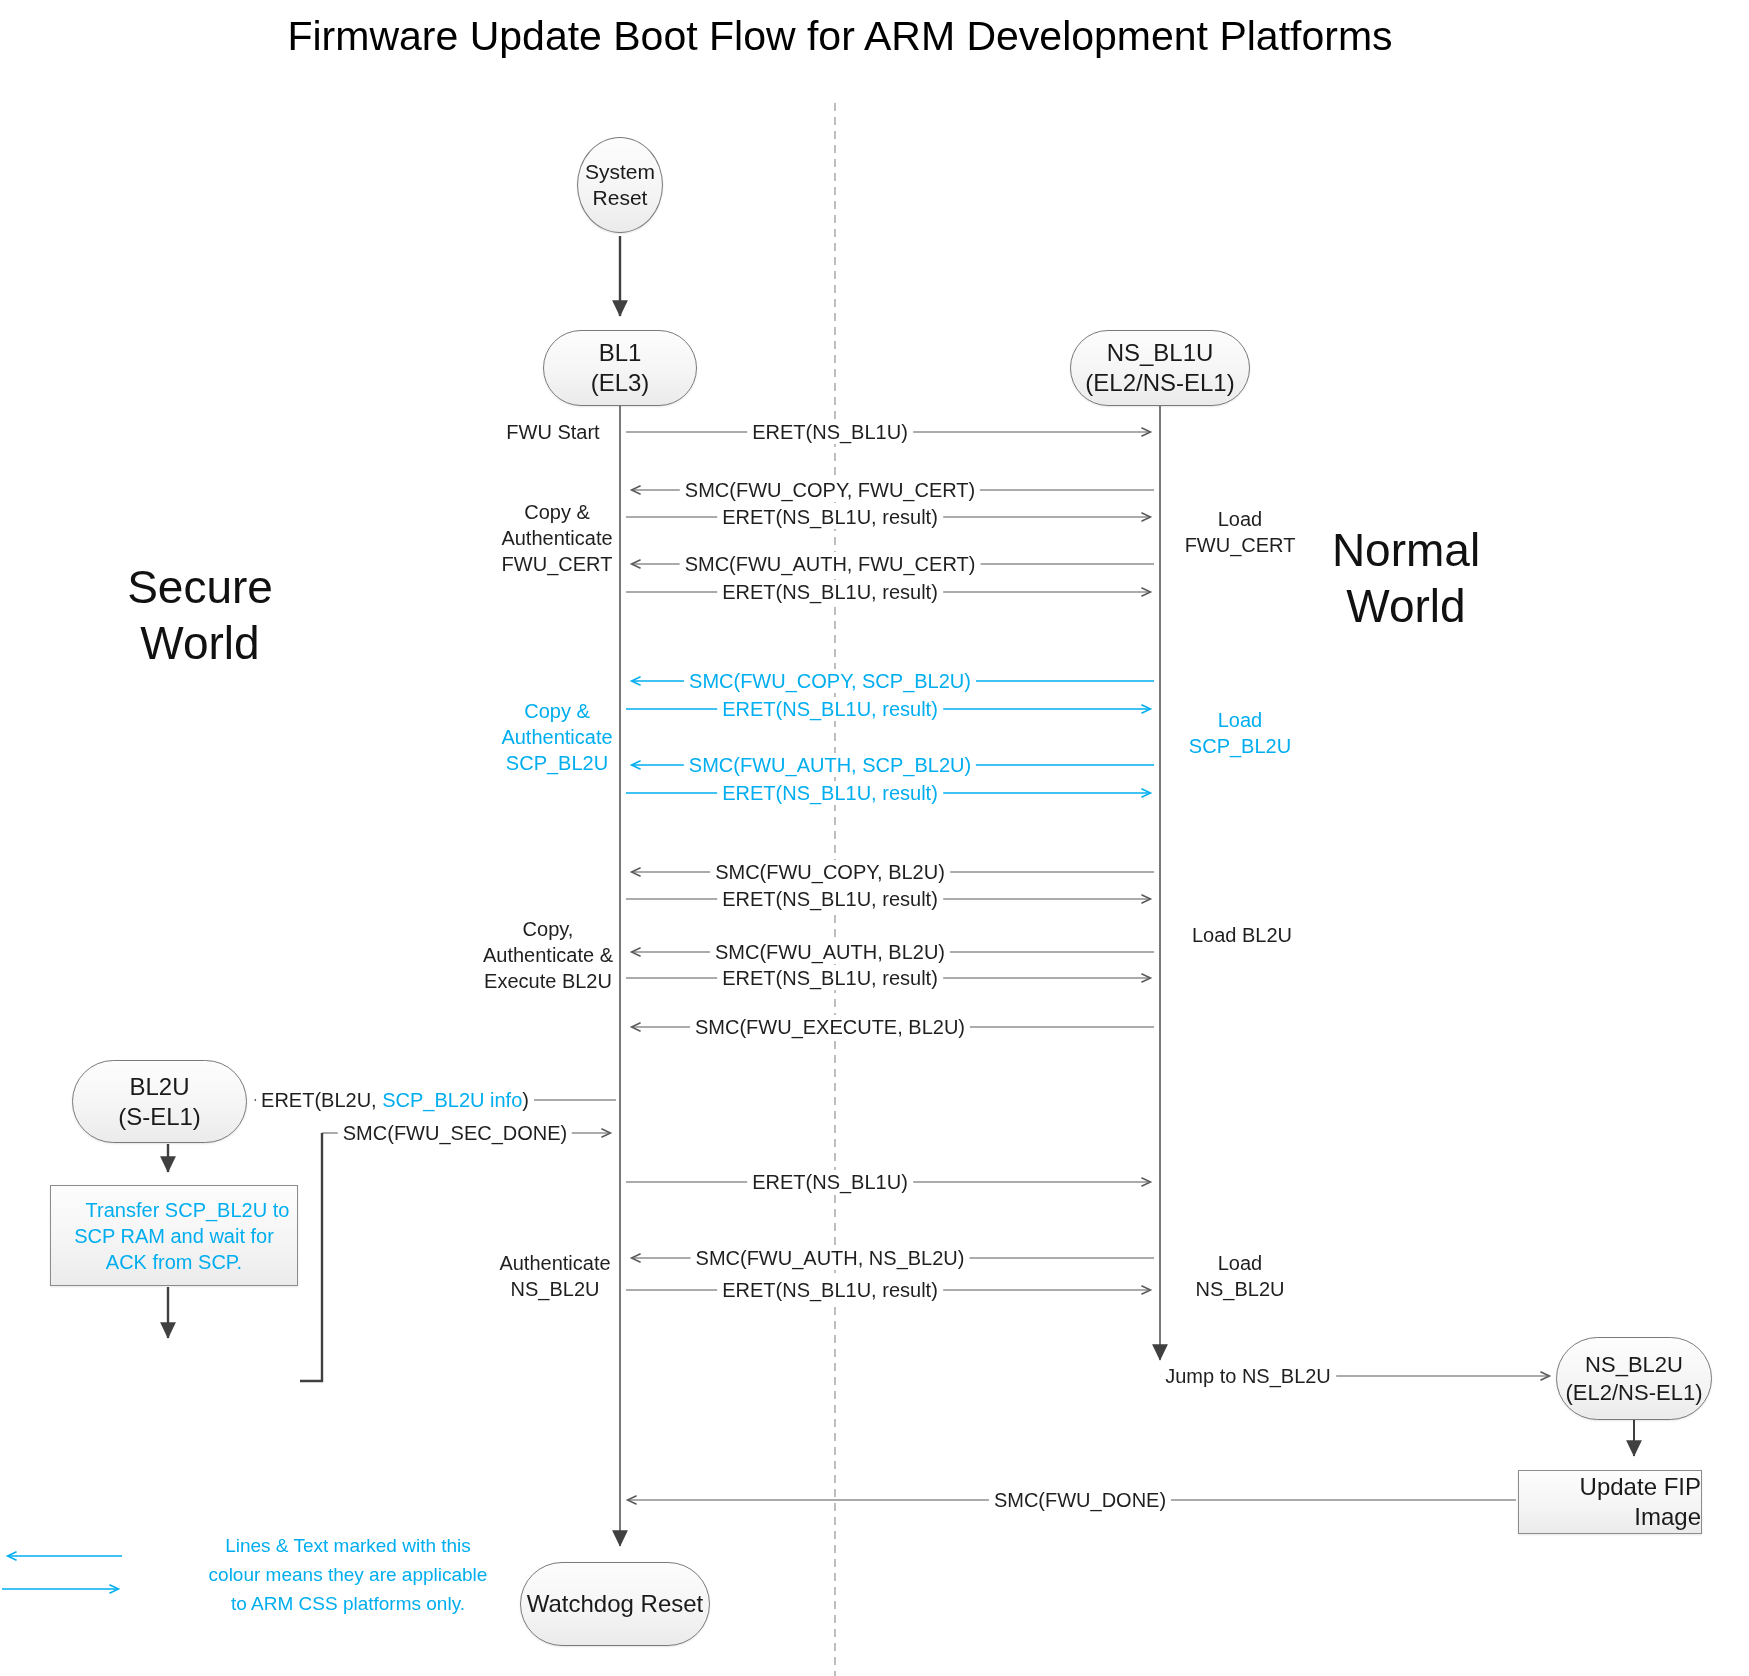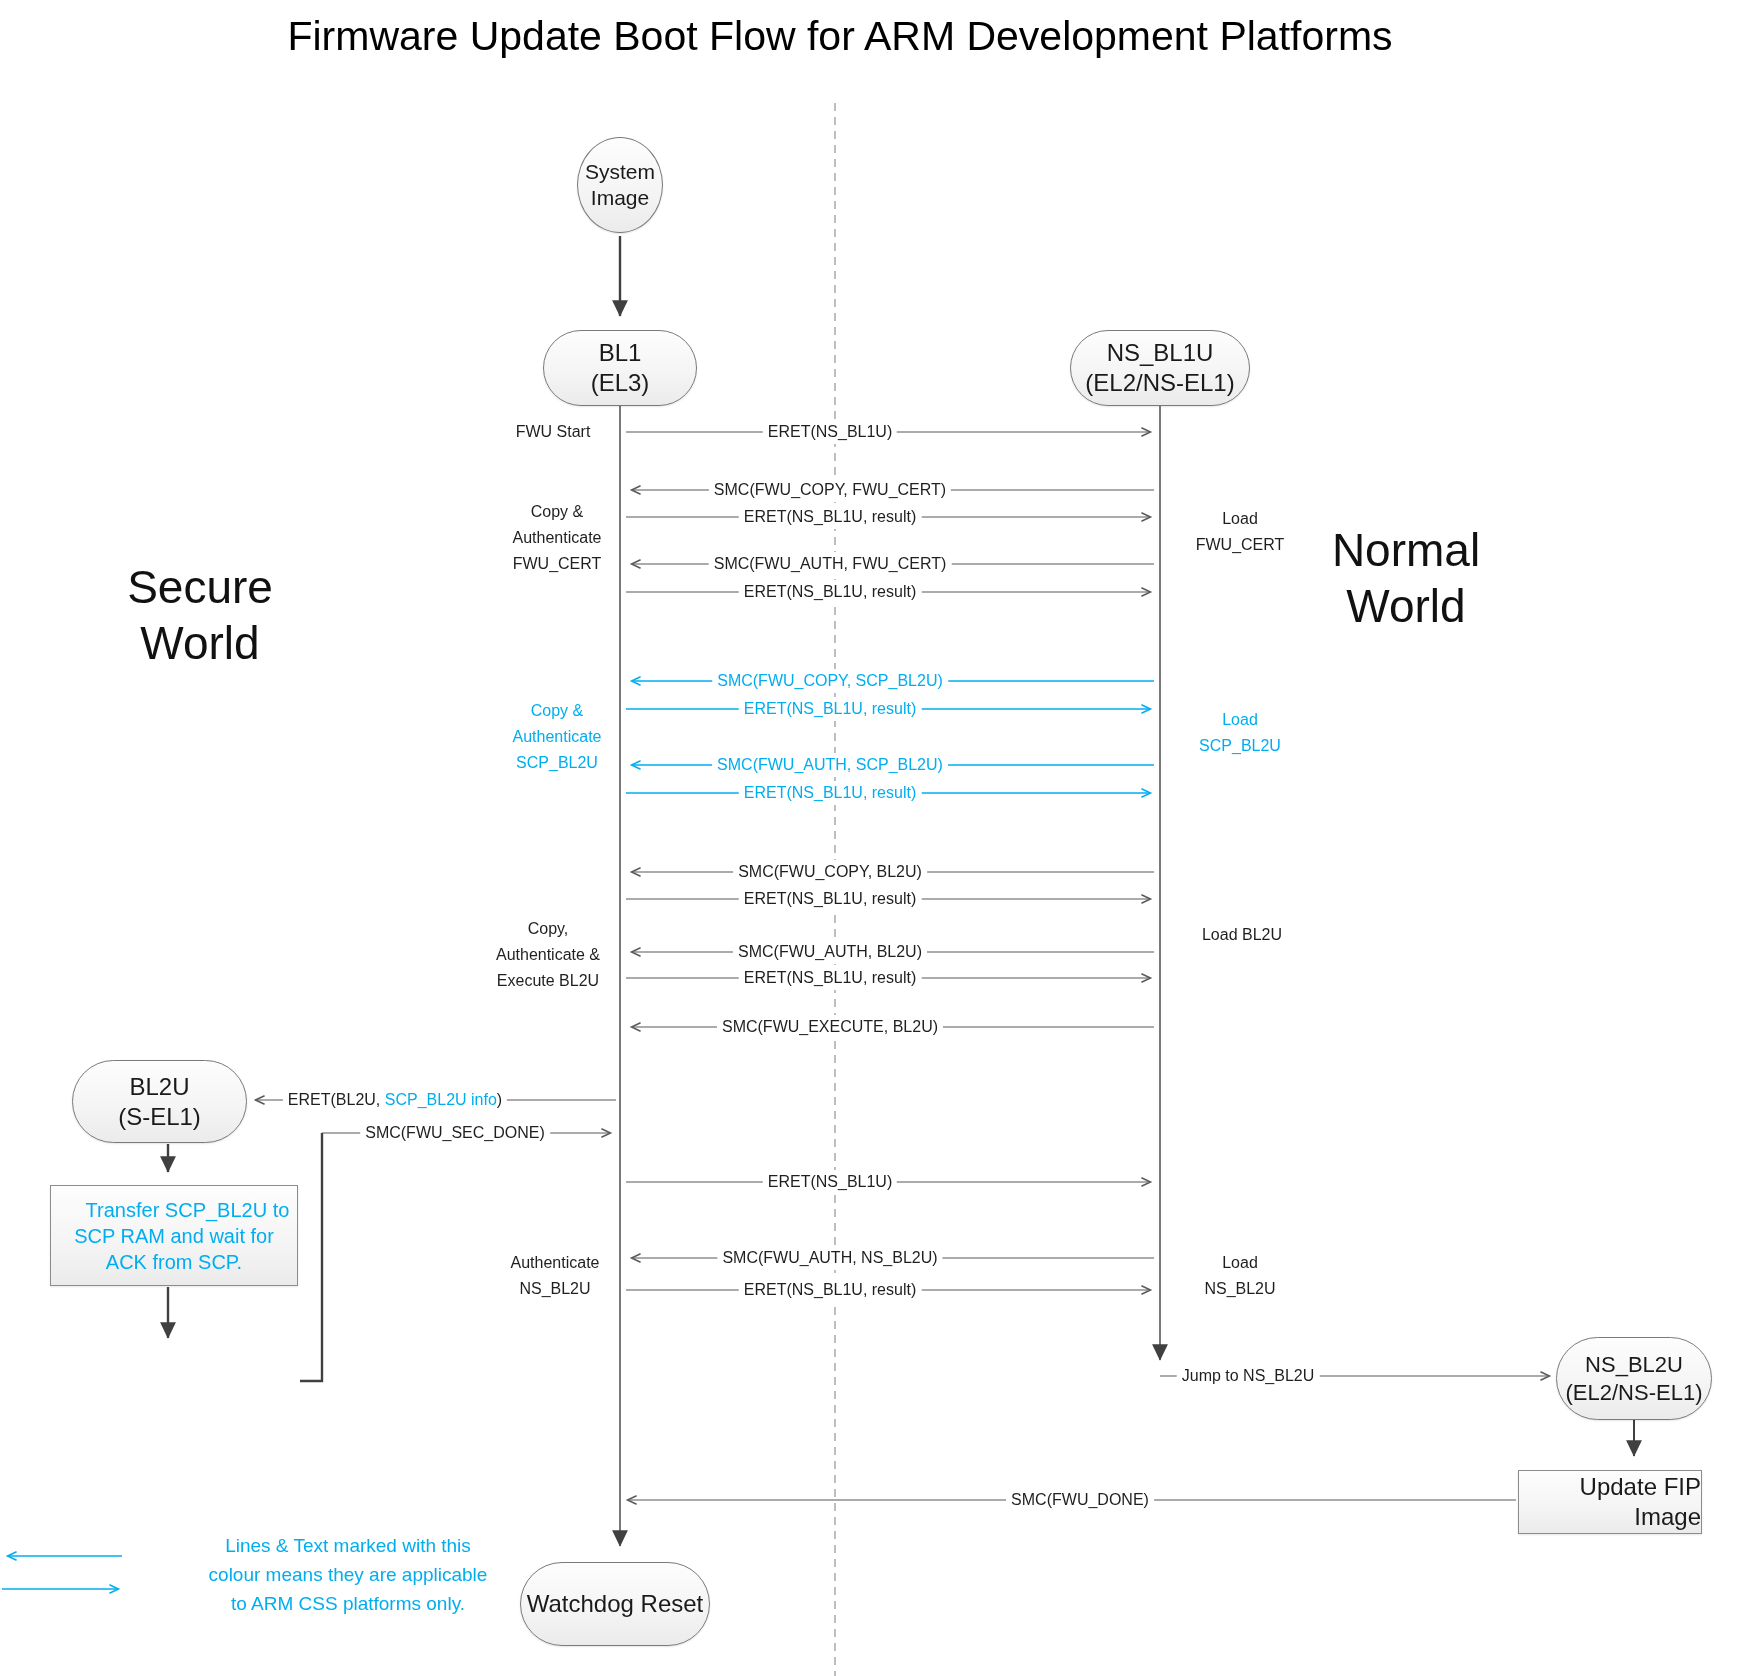--- a/index.html
+++ b/index.html
@@ -12,21 +12,21 @@
           box-shadow:0 1px 2px rgba(0,0,0,0.10);
           display:flex; flex-direction:column; align-items:center; justify-content:center;
           text-align:center; }
   .stadium { border-radius:44px; }
   .ellipse { border-radius:50%; }
   .rectnode { border:1.4px solid #8c8c8c; }
   .nl { font-size:24px; line-height:30px; }
   .nl-sm { font-size:21px; line-height:26px; }
   .nl-md { font-size:22px; line-height:28px; }
   .lbl { position:absolute; transform:translate(-50%,-50%); white-space:nowrap;
-         font-size:16px; line-height:24px; color:#1f1f1f; }
+         font-size:20px; line-height:24px; color:#1f1f1f; }
   .msg { background:#ffffff; padding:0 5px; }
   .block { white-space:normal; text-align:center; line-height:26px; width:max-content; }
   .cyan { color:#00AEEF; }
   .world { font-size:46px; line-height:56px; text-align:center; color:#111; }
   .title { position:absolute; transform:translate(-50%,-50%); white-space:nowrap;
            font-size:41px; color:#000; }
   .legendtext { font-size:19px; line-height:29px; }
 </style>
 </head>
 <body>
@@ -82,21 +82,21 @@
 
     <line x1="1160" y1="1376" x2="1549" y2="1376" stroke="#595959" stroke-width="1.2" marker-end="url(#chevD)"></line>
     <line x1="1516" y1="1500" x2="628" y2="1500" stroke="#595959" stroke-width="1.2" marker-end="url(#chevD)"></line>
 
     <line x1="122" y1="1556" x2="8" y2="1556" stroke="#00AEEF" stroke-width="1.3" marker-end="url(#chevC)"></line>
     <line x1="2" y1="1589" x2="118" y2="1589" stroke="#00AEEF" stroke-width="1.3" marker-end="url(#chevC)"></line>
   </svg>
 
   <div class="node ellipse" style="left:577px; top:137px; width:86px; height:96px;">
     <div class="nl-sm">System</div>
-    <div class="nl-sm">Image</div>
+    <div class="nl-sm">Reset</div>
   </div>
 
   <div class="node stadium" style="left:543px; top:330px; width:154px; height:76px;">
     <div class="nl">BL1</div>
     <div class="nl">(EL3)</div>
   </div>
 
   <div class="node stadium" style="left:1070px; top:330px; width:180px; height:76px;">
     <div class="nl">NS_BL1U</div>
     <div class="nl">(EL2/NS-EL1)</div>

